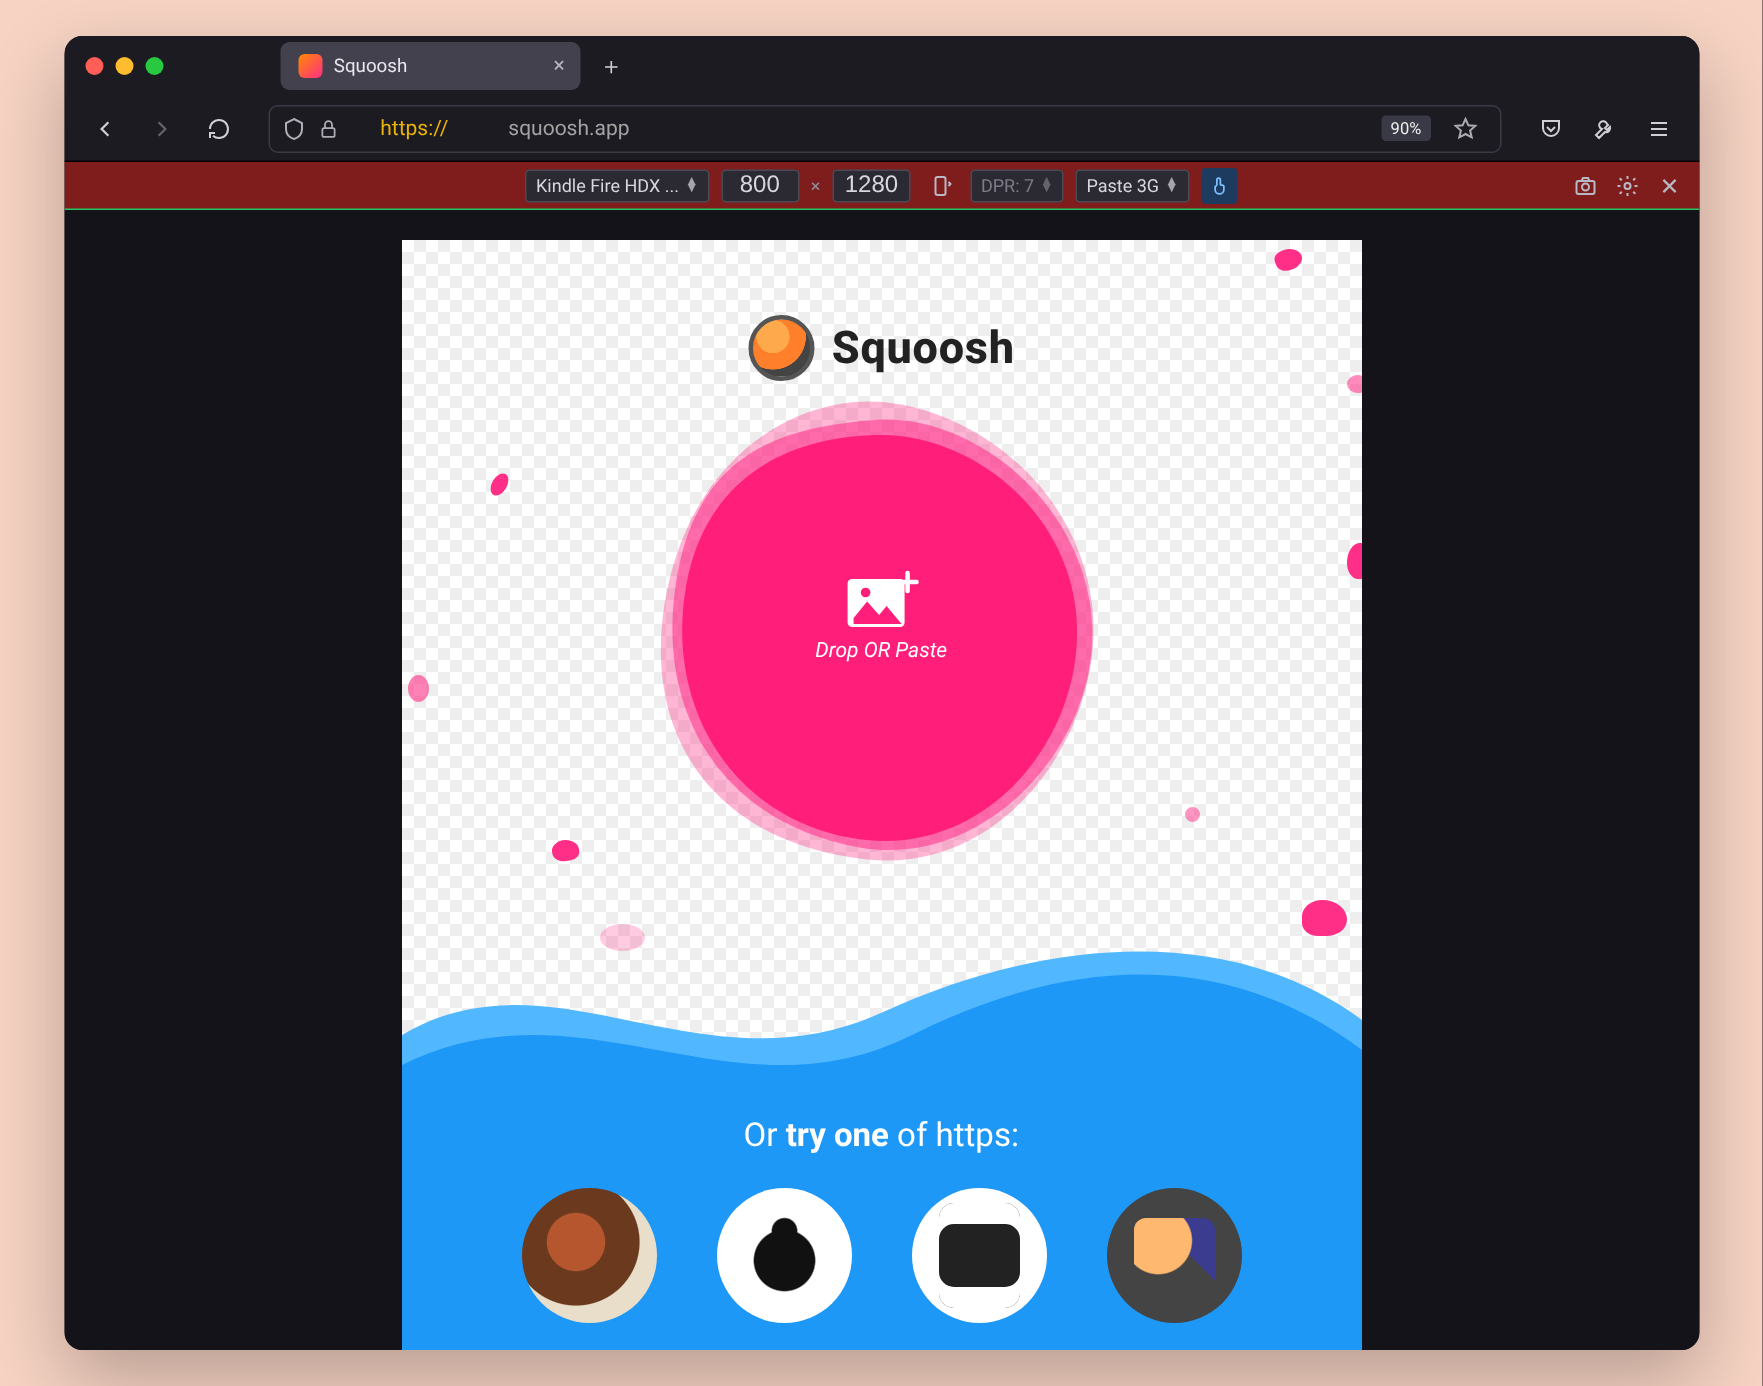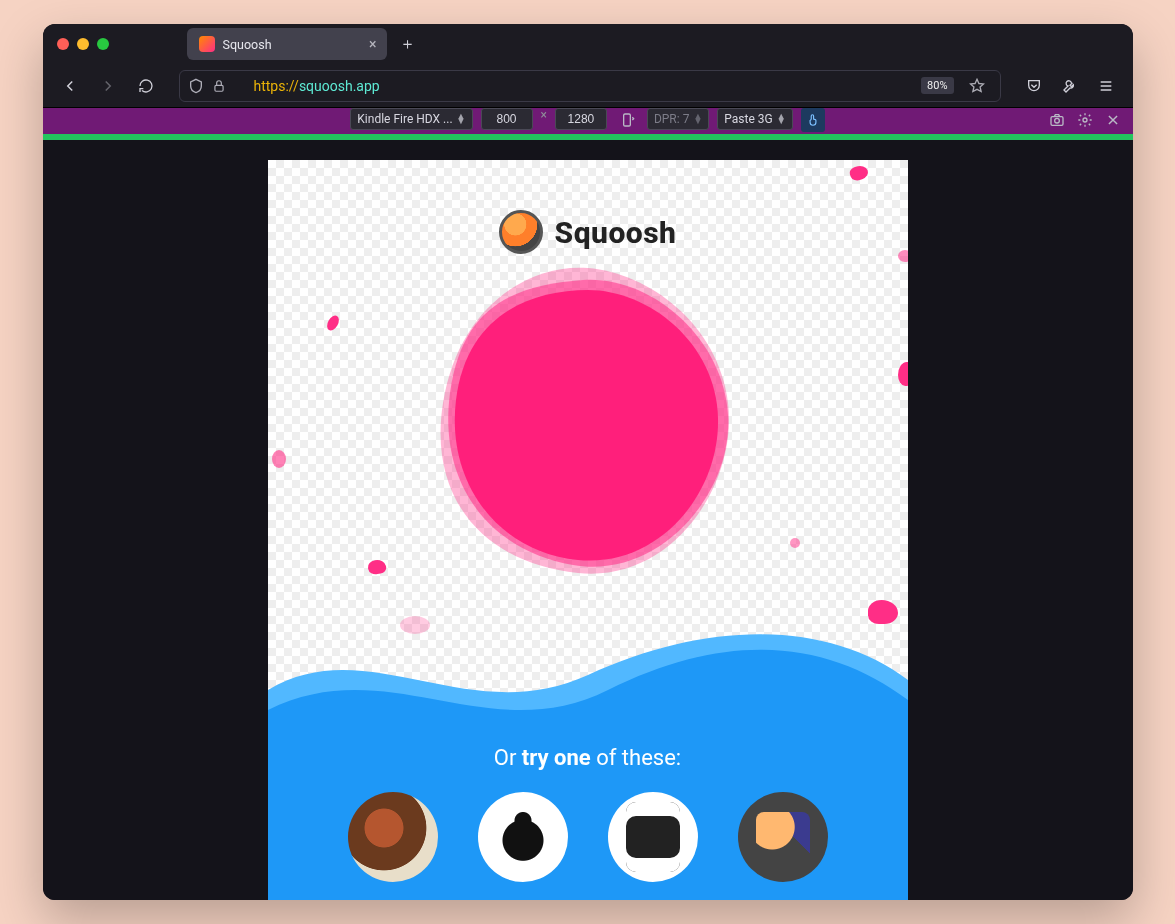--- a/index.html
+++ b/index.html
@@ -56,42 +56,42 @@
     flex:1; height:32px; background:#1c1b22;
     border-radius:6px;
     display:flex; align-items:center; padding:0 8px; gap:8px;
     color:#bfbfc9; font-size:14px;
     margin: 0 10px;
     border: 1px solid #3a3946;
   }
   .urlbar .lock, .urlbar .shield { opacity:.9; }
   .urlbar .txt { flex:1; white-space:nowrap; overflow:hidden; text-overflow:ellipsis; margin-left: 20px;}
   .urlbar .txt .proto { color:#eab308; }
-  .urlbar .txt .host { color:#5eead4; }
+  .urlbar .txt .host { color:#a3a3a3;margin-left:40px; }
   .zoom-badge { background:#3a3946; color:#eee; font-size:11px; padding:2px 6px; border-radius:3px; margin-left:auto; }
   .star { opacity:.8; }
   .righticons { display:flex; gap:6px; }
 
   
   .devbar {
-    height:32px; background:#701a75;
-    display:flex; align-items:flex-start; justify-content:center;
+    height:32px; background:#7f1d1d;
+    display:flex; align-items:center; justify-content:center;
     gap:8px; color:#b9b9c5; font-size:12px;
     position:relative;
-    border-bottom:6px solid #22c55e;
+    border-bottom:1px solid #22c55e;
   }
   .dev-select, .dev-input {
     background:#2b2a33; color:#d7d7e0;
     border:1px solid #4a4956; border-radius:3px;
     height:22px; padding:0 6px; font-size:12px;
     display:flex; align-items:center; gap:4px;
   }
   .dev-select .chev { font-size:9px; opacity:.7; display:flex; flex-direction:column; line-height:5px;}
   .dev-input input {
-    background:transparent; border:0; color:#d7d7e0; width:38px; text-align:center; font-size:12px; outline:none;
+    background:transparent; border:0; color:#d7d7e0; width:38px; text-align:center; font-size:16px; outline:none;
   }
   .devbar .mult { color:#8f8f99; }
   .devbar .iconbtn { width:24px;height:24px; display:flex;align-items:center;justify-content:center; cursor:pointer; border-radius:3px; }
   .devbar .iconbtn.active { background:#1d3a5f; }
   .devbar .right { position:absolute; right:8px; display:flex; gap:4px; }
   .devbar .dpr { color:#7c7c88; }
 
   
   .viewport-wrap {
     position:absolute; top:116px; bottom:0; left:0; right:0;
@@ -227,21 +227,21 @@
       </span>
       <span class="lock">
         <svg width="14" height="14" viewBox="0 0 24 24" fill="none" stroke="currentColor" stroke-width="2">
             <rect x="5" y="11" width="14" height="10" rx="2"></rect>
             <path d="M8 11V7a4 4 0 0 1 8 0v4"></path>
           </svg>
       </span>
       <span class="txt">
         <span class="proto">https://</span><span class="host">squoosh.app</span>
       </span>
-      <span class="zoom-badge">80%</span>
+      <span class="zoom-badge">90%</span>
       <span class="navbtn star">
         <svg width="16" height="16" viewBox="0 0 24 24" fill="none" stroke="currentColor" stroke-width="2">
             <path d="M12 2l2.9 6.3 6.9.6-5.2 4.6 1.6 6.8L12 17l-6.2 3.3 1.6-6.8L2.2 8.9l6.9-.6L12 2z"></path>
           </svg>
       </span>
     </div>
     <div class="righticons">
       <div class="navbtn">
         <svg width="16" height="16" viewBox="0 0 24 24" fill="none" stroke="currentColor" stroke-width="2">
             <path d="M4 4h16v7a8 8 0 0 1-16 0V4z"></path>
@@ -336,32 +336,45 @@
         <span class="word">Squoosh</span>
       </div>
 
       <div class="blob">
         <svg viewBox="0 0 300 310">
           <defs></defs>
           <path fill="#ff2e86" opacity=".35" d="M150 0c60 5 130 55 140 135s-55 180-150 170S-10 230 5 135 90-5 150 0z"></path>
           <path fill="#ff2e86" opacity=".55" d="M145 12c65-5 140 55 145 135s-70 165-155 150S0 215 12 125 80 17 145 12z"></path>
           <path fill="#ff1f7b" d="M150 22c60 0 128 52 130 128s-60 150-140 142S8 215 18 132 90 22 150 22z"></path>
         </svg>
+        <div class="inner">
+          <div class="picicon">
+            <svg viewBox="0 0 48 40" width="48" height="40">
+              <rect x="2" y="6" width="38" height="32" rx="3" fill="#fff"></rect>
+              <path d="M6 32l9-11 8 9 5-6 10 12H6z" fill="#ff1f7b"></path>
+              <circle cx="14" cy="15" r="3.2" fill="#ff1f7b"></circle>
+              <g stroke="#fff" stroke-width="3" stroke-linecap="round">
+                <path d="M42 2v12M36 8h12"></path>
+              </g>
+            </svg>
+          </div>
+          <div class="label">Drop OR Paste</div>
+        </div>
       </div>
 
       <div class="wave">
         <svg viewBox="0 0 640 120" preserveAspectRatio="none">
           <path fill="#51b8ff" d="M0 70 C100 10 200 110 320 55 S560 0 640 60 V120 H0 Z"></path>
           <path fill="#1e98f7" d="M0 90 C120 30 220 130 340 70 S560 20 640 80 V120 H0 Z"></path>
         </svg>
       </div>
 
       <div class="lower">
         <h2>
-          <span>Or </span><b>try one</b><span> of these:</span>
+          <span>Or </span><b>try one</b><span> of https:</span>
         </h2>
         <div class="thumbs">
           <div class="thumb t1"></div>
           <div class="thumb t2"></div>
           <div class="thumb t3"></div>
           <div class="thumb t4"></div>
         </div>
       </div>
 
     </div>

